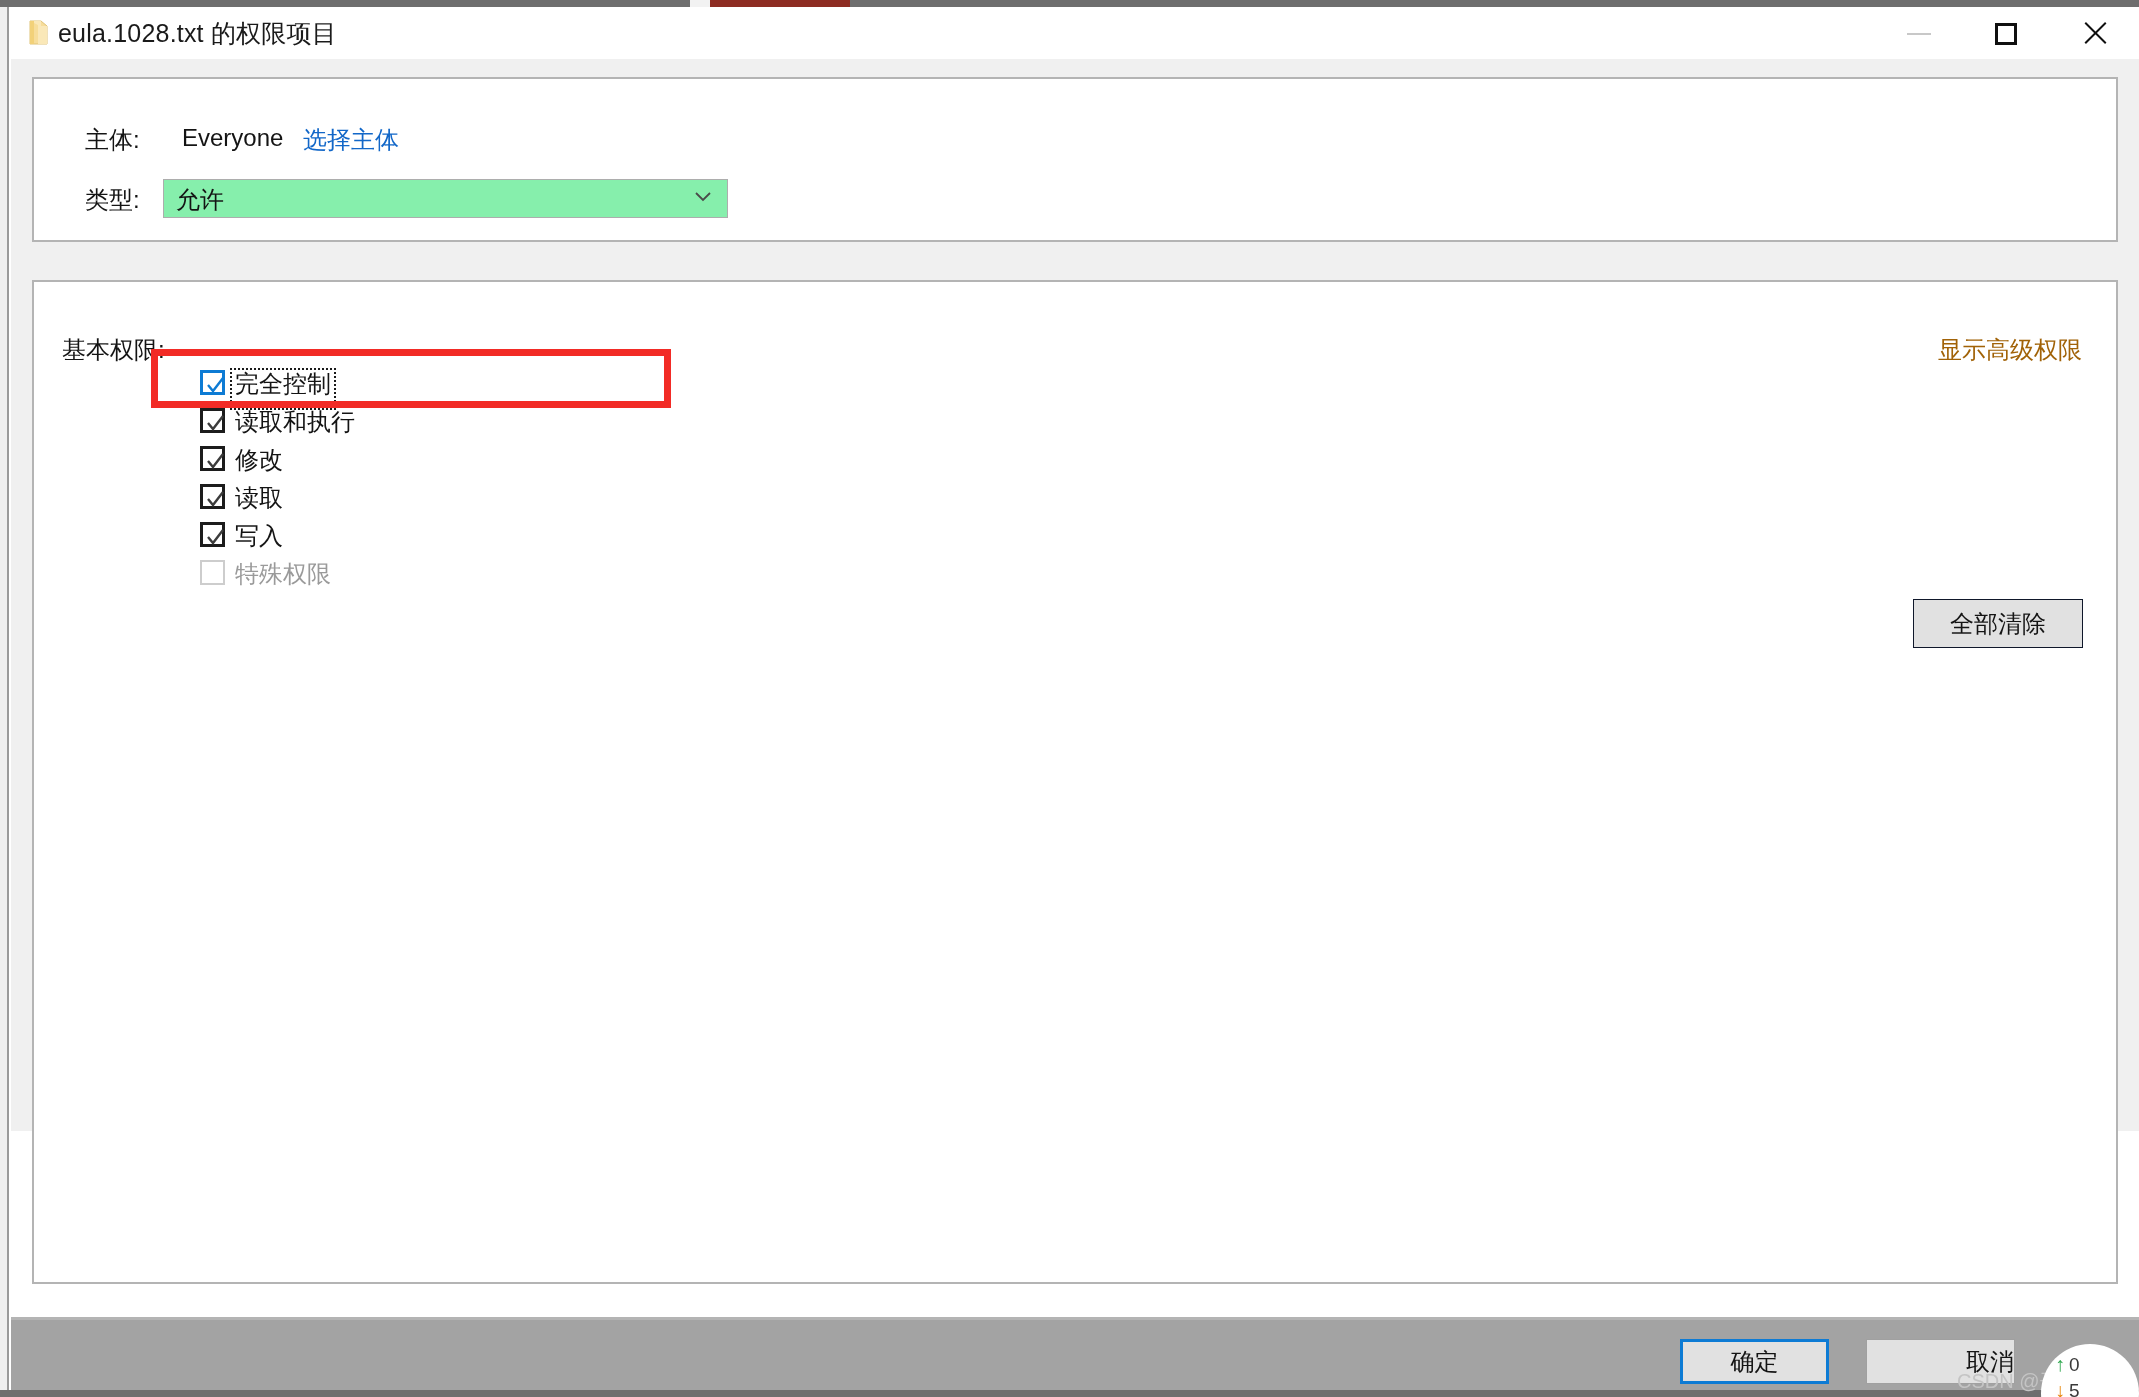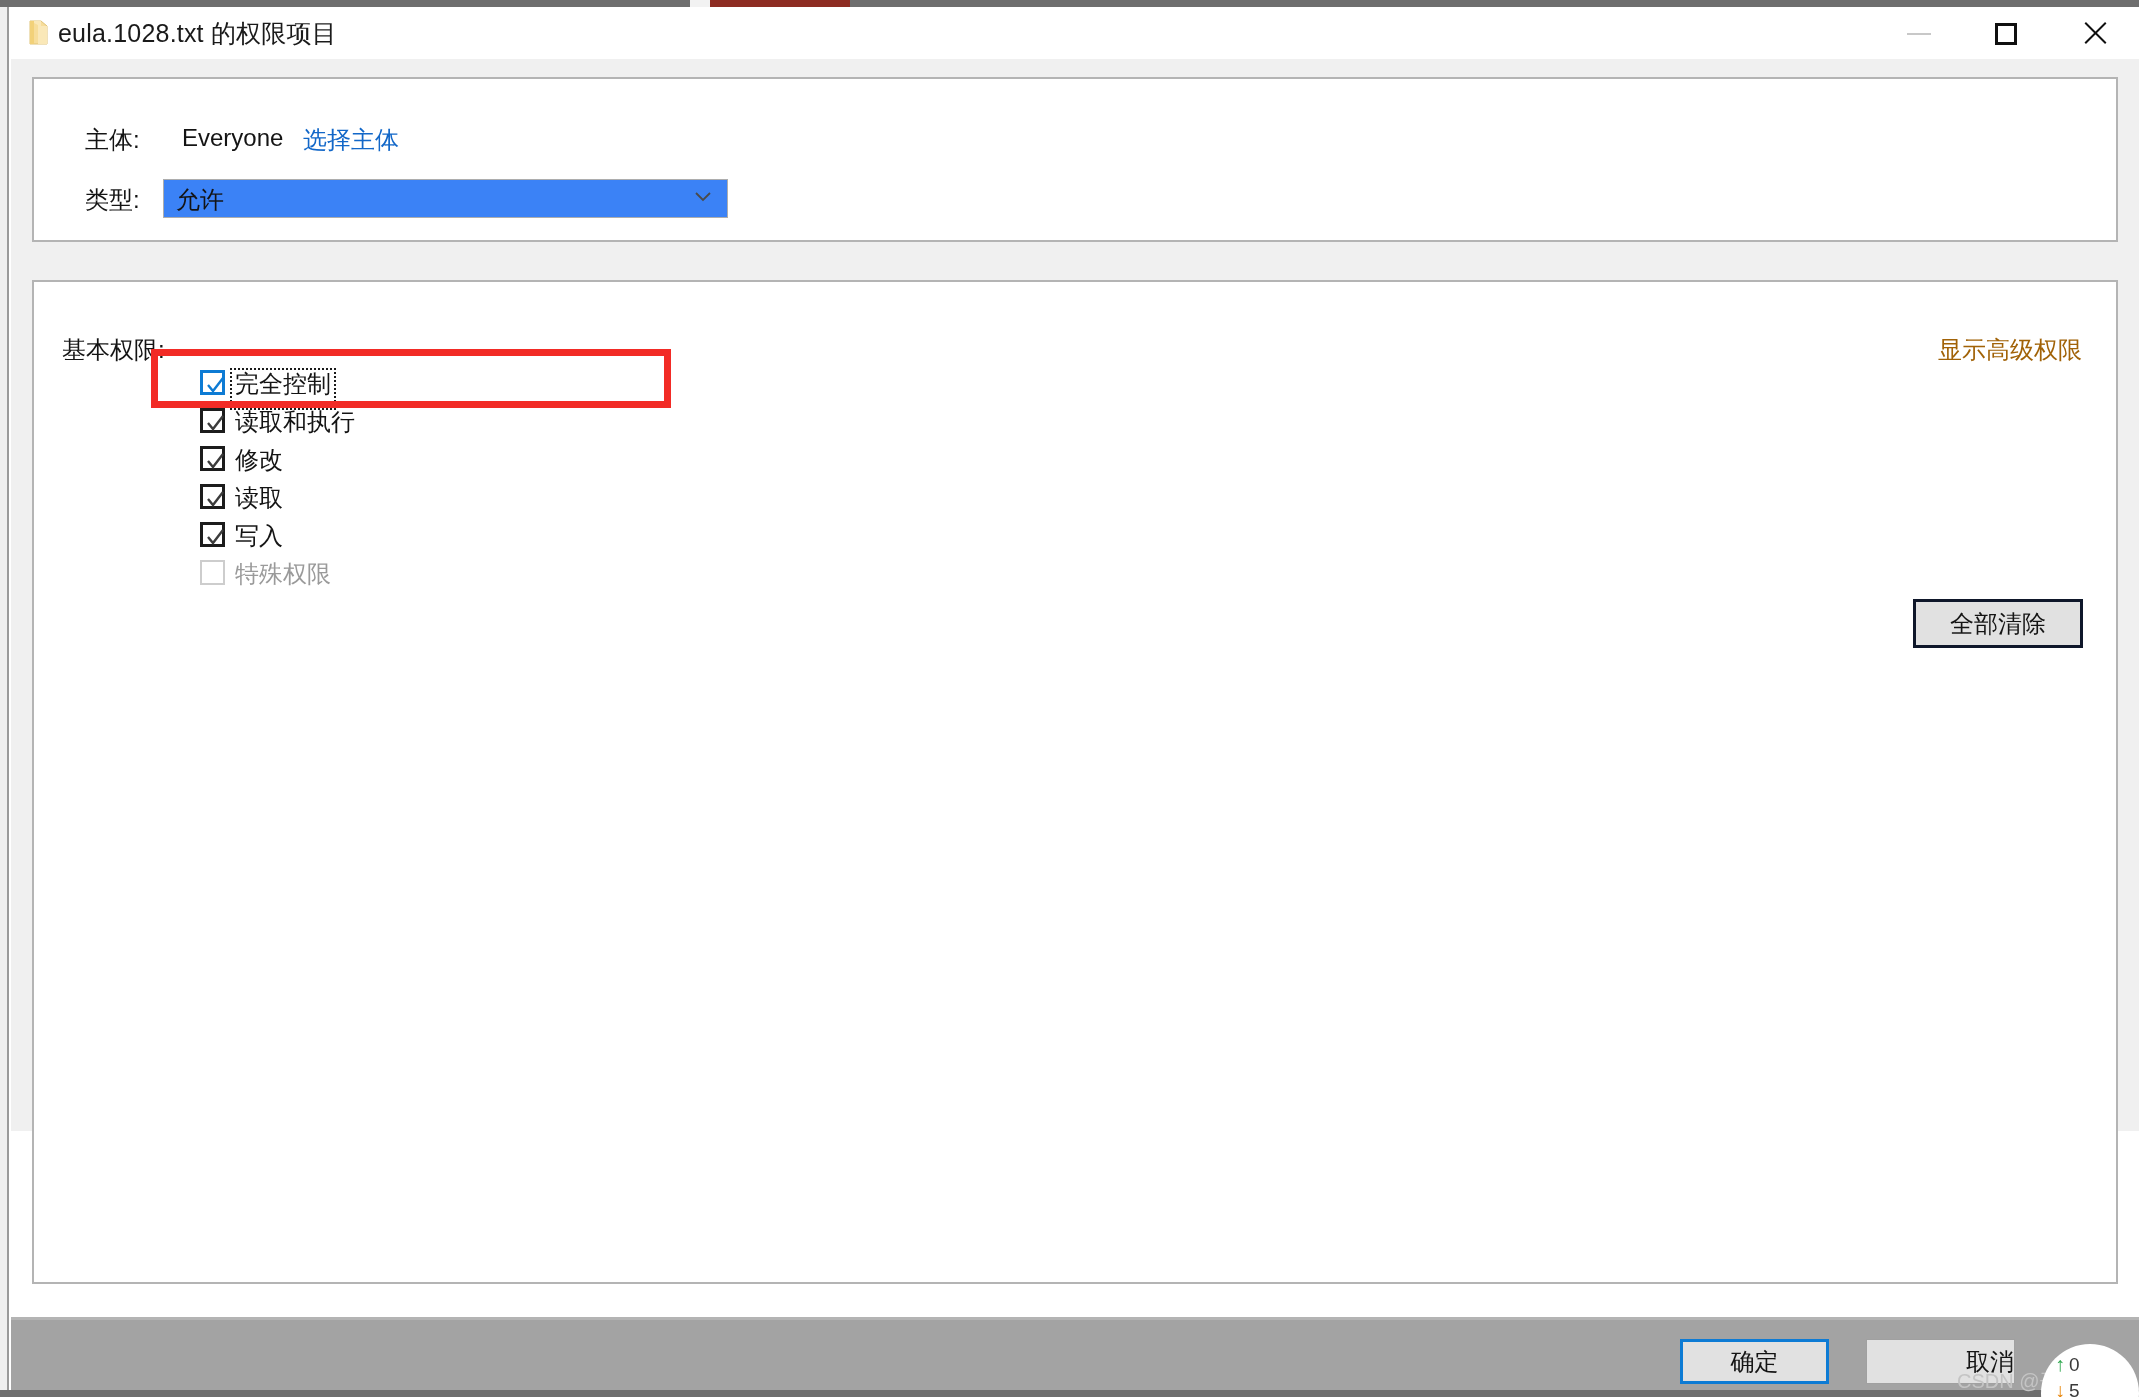--- a/index.html
+++ b/index.html
@@ -148,21 +148,21 @@
     font-size: 24px;
     color: #1267c8;
     white-space: nowrap;
     cursor: pointer;
   }
 
   #type-select {
     position: absolute;
     left: 129px; top: 100px;
     width: 565px; height: 39px;
-    background: #3b82f6;
+    background: #86efac;
     border: 1px solid #adadad;
     box-sizing: border-box;
     cursor: default;
   }
   #type-select-value {
     position: absolute;
     left: 12px; top: 4px;
     font-size: 24px;
     color: #141414;
     white-space: nowrap;
@@ -238,21 +238,21 @@
     border: 7px solid #f22b26;
     box-sizing: border-box;
     pointer-events: none;
   }
 
   #btn-clear-all {
     position: absolute;
     right: 33px; top: 317px;
     width: 170px; height: 49px;
     background: #e1e1e1;
-    border: 3px solid #0f172a;
+    border: 1px solid #0f172a;
     box-sizing: border-box;
     font-family: "Liberation Sans", "DejaVu Sans", sans-serif;
     font-size: 24px;
     color: #141414;
     cursor: default;
     padding: 0;
   }
 
   
   #action-bar-divider {

